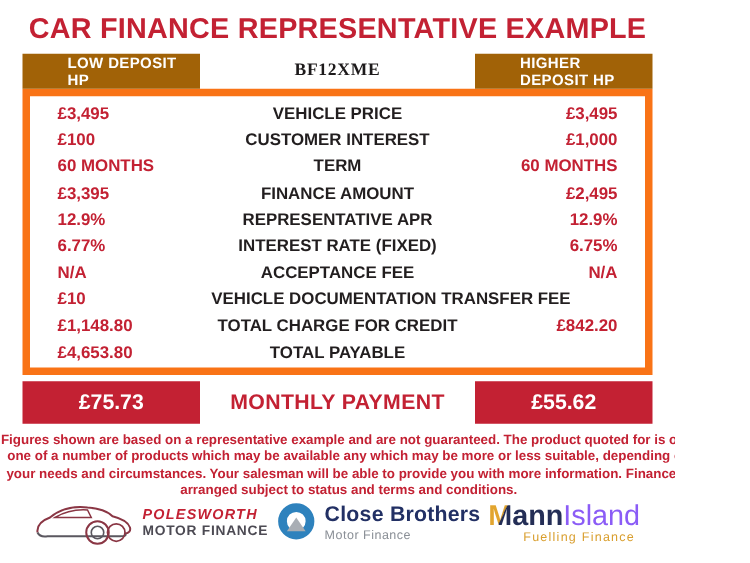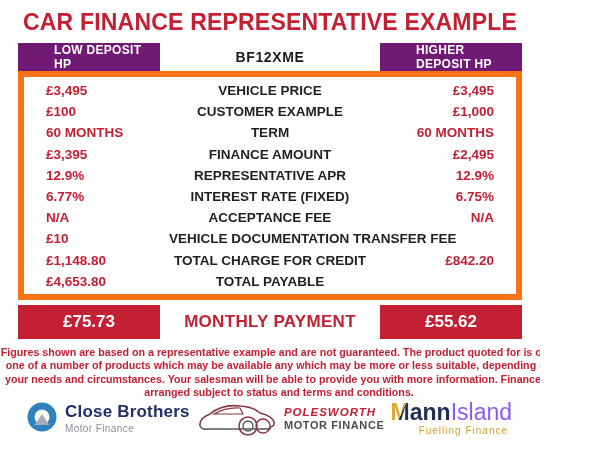--- a/index.html
+++ b/index.html
@@ -19,34 +19,35 @@
     color:#c32133;
     letter-spacing:0.2px;
   }
   .header-row {
     display:grid;
     grid-template-columns:142px 1fr 142px;
     margin:7px 18px 0 18px;
     height:28px;
   }
   .hdr-box {
-    background:#701a75;
+    background:#a16207;
     color:#ffffff;
     font-size:12px;
     font-weight:bold;
     display:flex; align-items:center; justify-content:center;
     letter-spacing:0.3px;
     padding-left:36px;
   }
   .reg {
     display:flex; align-items:center; justify-content:center;
     color:#1d1a1b;
     font-size:14px;
     font-weight:bold;
     letter-spacing:0.6px;
+    font-family:Liberation Serif, serif;
   }
   .ftable {
     margin:0 18px;
     border:6px solid #f97316;
     padding:3px 0 2px 0;
   }
   .frow {
     display:grid;
     grid-template-columns:145px 1fr 145px;
     height:21.2px;
@@ -140,21 +141,21 @@
   </div>
 
   <div class="ftable">
     <div class="frow">
       <div class="cell low">£3,495</div>
       <div class="cell lbl">VEHICLE PRICE</div>
       <div class="cell high">£3,495</div>
     </div>
     <div class="frow">
       <div class="cell low">£100</div>
-      <div class="cell lbl">CUSTOMER EXAMPLE</div>
+      <div class="cell lbl">CUSTOMER INTEREST</div>
       <div class="cell high">£1,000</div>
     </div>
     <div class="frow">
       <div class="cell low">60 MONTHS</div>
       <div class="cell lbl">TERM</div>
       <div class="cell high">60 MONTHS</div>
     </div>
     <div class="frow">
       <div class="cell low">£3,395</div>
       <div class="cell lbl">FINANCE AMOUNT</div>
@@ -193,47 +194,47 @@
 
   <div class="monthly-row">
     <div class="pay-box">£75.73</div>
     <div class="pay-label">MONTHLY PAYMENT</div>
     <div class="pay-box">£55.62</div>
   </div>
 
   <p class="disclaimer">Figures shown are based on a representative example and are not guaranteed. The product quoted for is only one of a number of products which may be available any which may be more or less suitable, depending on your needs and circumstances. Your salesman will be able to provide you with more information. Finance is arranged subject to status and terms and conditions.</p>
 
   <div class="logos">
-
-    <div class="logo">
-      <svg width="32" height="32" viewBox="0 0 32 32">
-        <circle cx="16" cy="15" r="11" fill="none" stroke="#2e82bd" stroke-width="7"></circle>
-        <polygon points="16,12 8.5,23 23.5,23" fill="#a9aeb4"></polygon>
-      </svg>
-      <div class="cb-text">
-        <div class="cb-name">Close Brothers</div>
-        <div class="cb-sub">Motor Finance</div>
-      </div>
-    </div>
 
     <div class="logo">
       <svg width="82" height="44" viewBox="0 0 82 44">
         <path d="M4 30 Q3 22 14 18 Q26 8 44 10 Q58 11 64 17 Q76 20 78 26 Q79 30 74 31" fill="none" stroke="#8a3644" stroke-width="1.6"></path>
         <path d="M4 30 Q6 34 12 33 L70 33 Q76 33 74 31" fill="none" stroke="#5a575f" stroke-width="1.6"></path>
         <path d="M18 18 Q30 11 44 12 L47 18 Z" fill="none" stroke="#8a3644" stroke-width="1.2"></path>
         <circle cx="52" cy="30" r="9" fill="none" stroke="#8a3644" stroke-width="1.6"></circle>
         <circle cx="52" cy="30" r="5" fill="none" stroke="#5a575f" stroke-width="1.3"></circle>
         <circle cx="67" cy="30" r="7" fill="none" stroke="#8a3644" stroke-width="1.4"></circle>
       </svg>
       <div class="pw-text">
         <div class="pw-name">POLESWORTH</div>
         <div class="pw-sub">MOTOR FINANCE</div>
       </div>
     </div>
 
+    <div class="logo">
+      <svg width="32" height="32" viewBox="0 0 32 32">
+        <circle cx="16" cy="15" r="11" fill="none" stroke="#2e82bd" stroke-width="7"></circle>
+        <polygon points="16,12 8.5,23 23.5,23" fill="#a9aeb4"></polygon>
+      </svg>
+      <div class="cb-text">
+        <div class="cb-name">Close Brothers</div>
+        <div class="cb-sub">Motor Finance</div>
+      </div>
+    </div>
+
     <div class="mi">
       <div class="mi-name">
         <span class="mi-bold">Mann</span><span class="mi-light">Island</span>
       </div>
       <div class="mi-sub">Fuelling Finance</div>
     </div>
 
   </div>
 
 </div>

